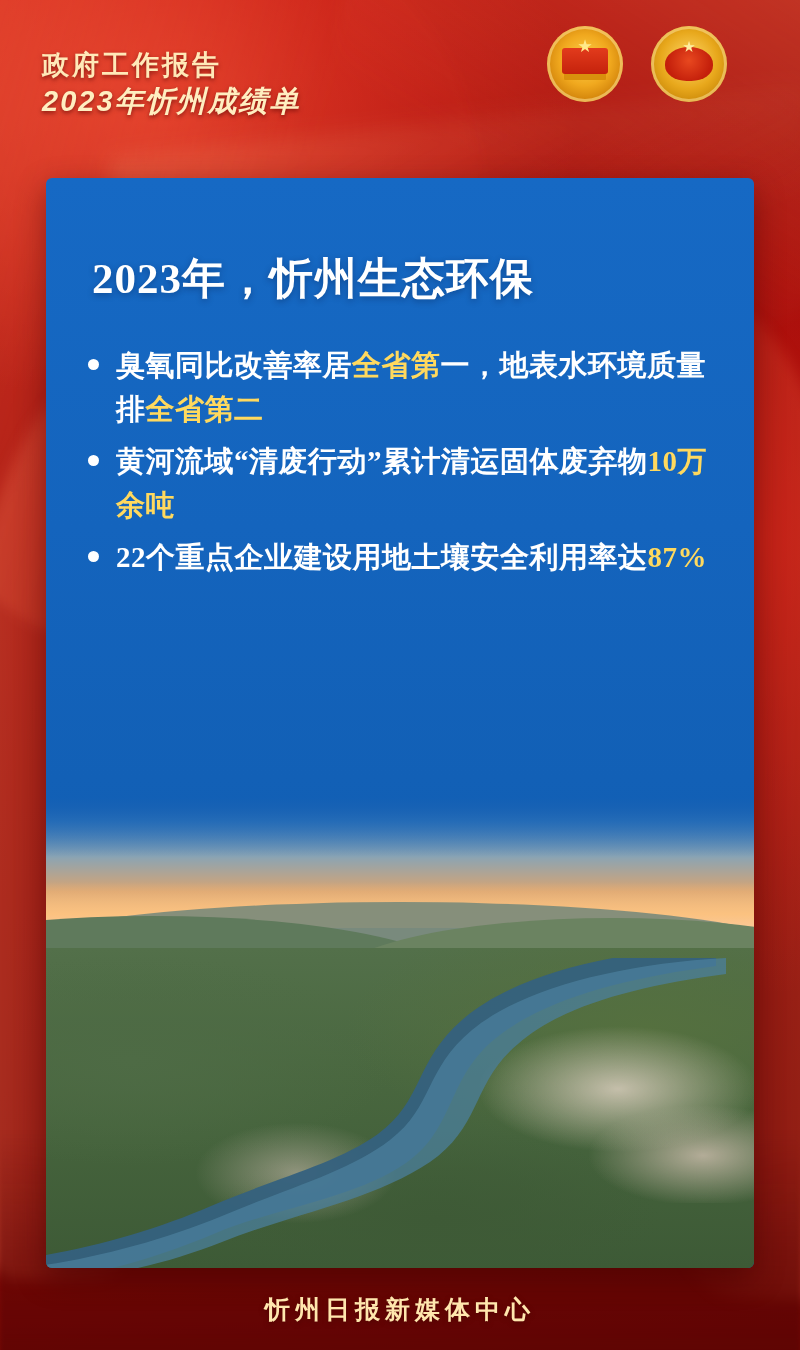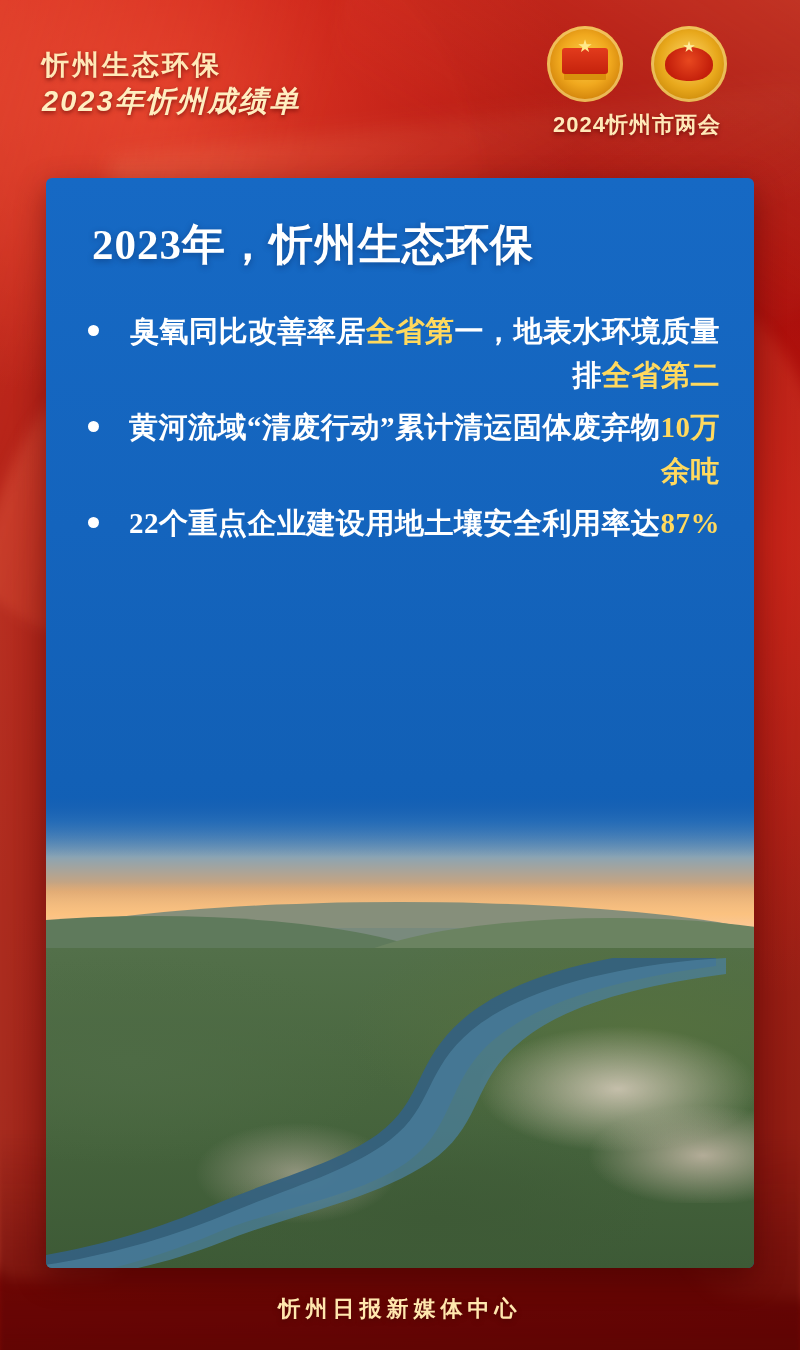--- a/index.html
+++ b/index.html
@@ -185,21 +185,21 @@
     width: 708px;
     height: 1090px;
     border-radius: 6px;
     overflow: hidden;
     box-shadow: 0 10px 30px rgba(60,0,0,0.45);
     background:
       linear-gradient(180deg, #1669c4 0%, #1464bd 32%, #1260b6 55%, #0f58a8 100%);
   }
 
   .card-head {
-    padding: 36px 46px 0 46px;
+    padding: 70px 46px 0 46px;
   }
   .card-title {
     color: #ffffff;
     font-family: "Liberation Serif", "DejaVu Serif", serif;
     font-size: 43px;
     font-weight: bold;
     line-height: 1.42;
     letter-spacing: 1px;
     text-shadow: 0 2px 6px rgba(0,20,60,0.35);
   }
@@ -212,21 +212,20 @@
   .bullet {
     position: relative;
     padding-left: 30px;
     margin-bottom: 8px;
     color: #ffffff;
     font-family: "Liberation Serif", "DejaVu Serif", serif;
     font-size: 29px;
     font-weight: bold;
     line-height: 1.52;
     letter-spacing: 0.5px;
-    text-align: right;
   }
   .bullet .dot {
     position: absolute;
     left: 2px;
     top: 16px;
     width: 11px;
     height: 11px;
     border-radius: 50%;
     background: #ffffff;
   }
@@ -307,50 +306,49 @@
     left: 0;
     bottom: 0;
     width: 800px;
     height: 82px;
     display: flex;
     align-items: center;
     justify-content: center;
   }
   .footer-text {
     color: #ffe7ae;
-    font-size: 22px;
+    font-size: 25px;
     font-weight: bold;
     letter-spacing: 5px;
     text-shadow: 0 2px 5px rgba(70,0,0,0.65);
   }
 </style>
 </head>
 <body>
 
 <div id="poster">
 
   <div class="silk s1"></div>
   <div class="silk s2"></div>
   <div class="silk s6"></div>
   <div class="silk s3"></div>
   <div class="silk s4"></div>
   <div class="silk s5"></div>
 
   <div class="header">
     <div class="title-block">
-      <div class="title-line1">忻州生态环保</div>
+      <div class="title-line1">政府工作报告</div>
       <div class="title-line2">2023年忻州成绩单</div>
     </div>
 
     <div class="emblems">
       <div class="emblem-row">
         <div class="emblem national"></div>
         <div class="emblem cppcc"></div>
       </div>
-      <div class="emblem-caption">2024忻州市两会</div>
     </div>
   </div>
 
   <div class="card">
     <div class="card-head">
       <div class="card-title">2023年，忻州生态环保</div>
     </div>
 
     <ul class="bullets" id="bullet-list">
         <li class="bullet"><span class="dot"></span><span>臭氧同比改善率居</span><span class="hl">全省第</span><span>一，地表水环境质量排</span><span class="hl">全省第二</span></li>

